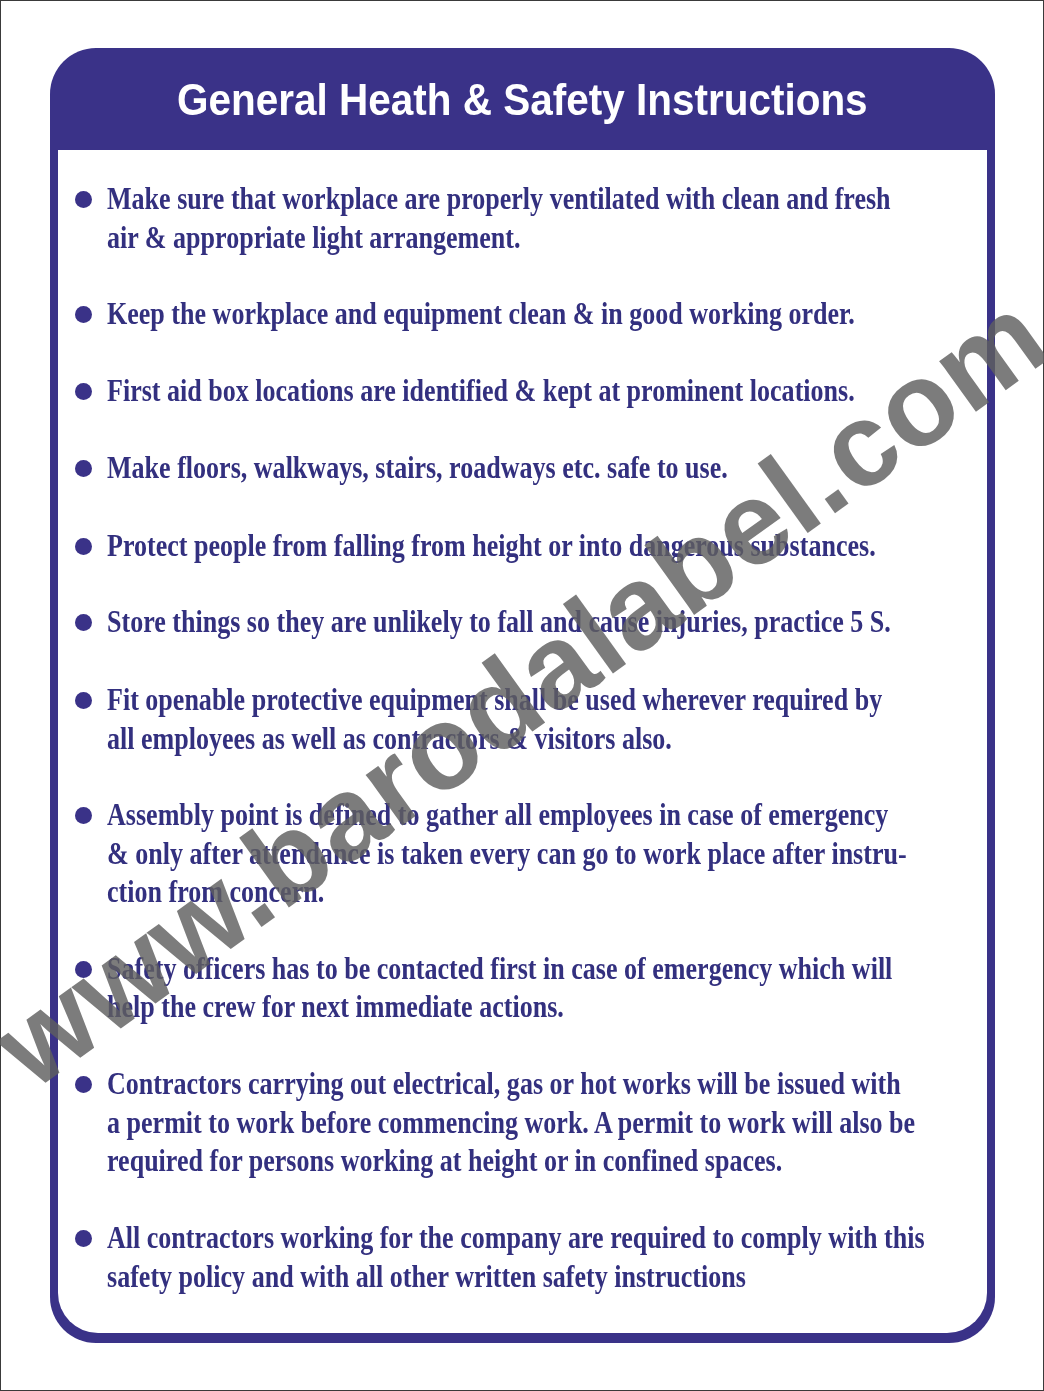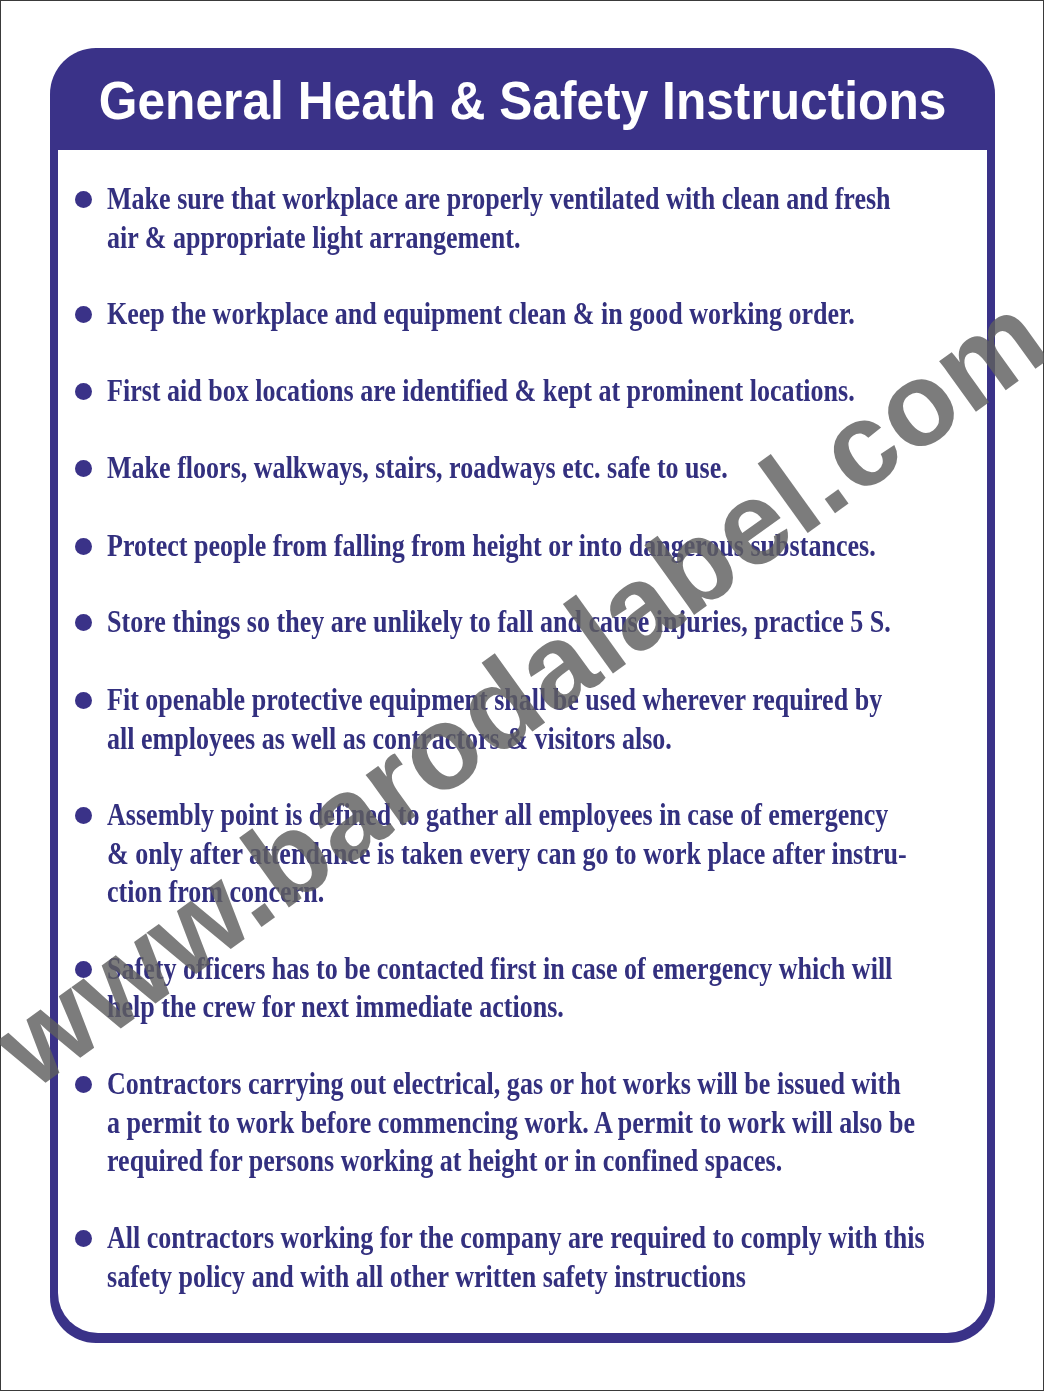--- a/index.html
+++ b/index.html
@@ -15,21 +15,21 @@
   .card {
     position: absolute; left: 50px; top: 48px; width: 945px; height: 1295px;
     background: #3a3288; border-radius: 46px;
   }
   .card-inner {
     position: absolute; left: 58px; top: 150px; width: 929px; height: 1183px;
     background: #ffffff; border-radius: 0 0 40px 40px;
   }
   .title {
     position: absolute; left: 50px; top: 60px; width: 945px; height: 80px;
-    color: #ffffff; font-weight: bold; font-size: 54px; line-height: 80px;
+    color: #ffffff; font-weight: bold; font-size: 44px; line-height: 80px;
     text-align: center; white-space: nowrap;
   }
   .title span { display: inline-block; transform: scaleX(0.92); transform-origin: center; }
   .list { position: absolute; left: 0; top: 0; width: 1044px; height: 1057px; font-family: Liberation Serif, serif; }
   .item { position: absolute; left: 0; width: 1044px; }
   .bullet {
     position: absolute; left: 75px; width: 17px; height: 17px;
     border-radius: 50%; background: #3a3288;
   }
   .line {

